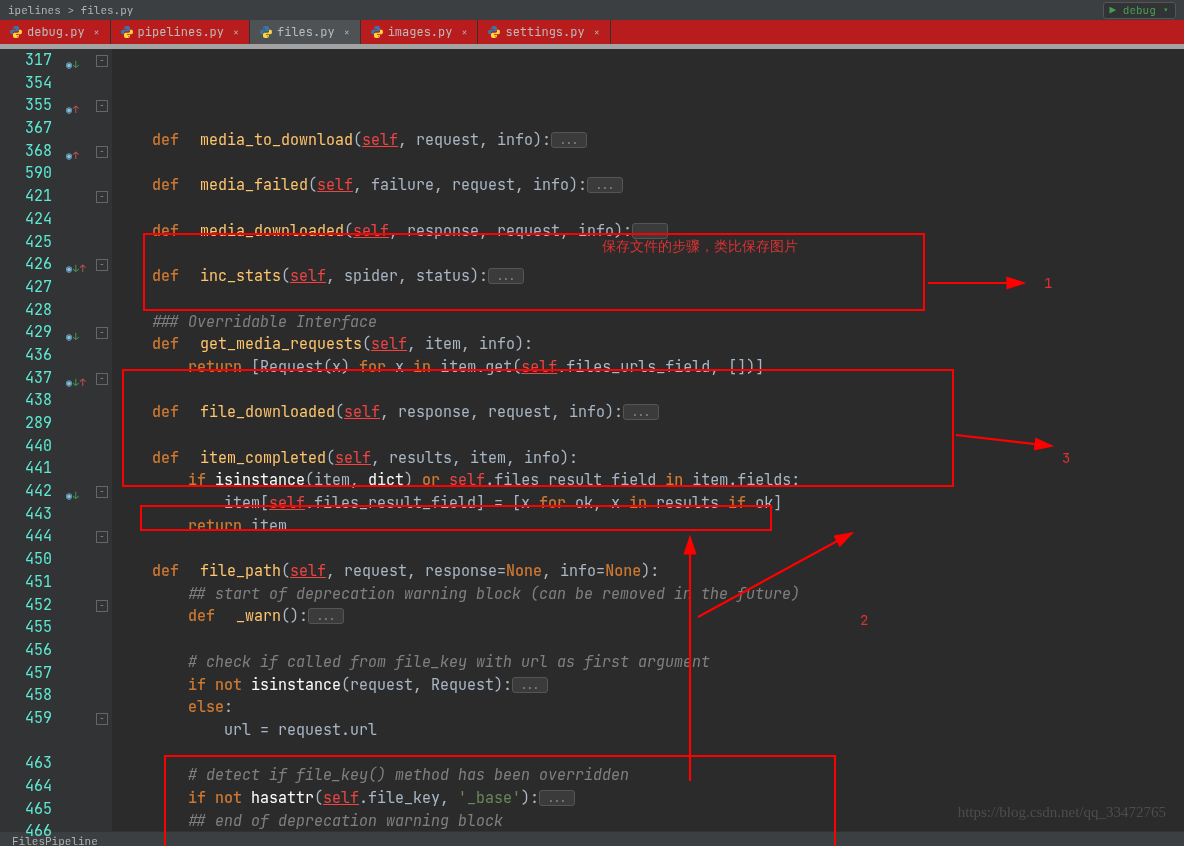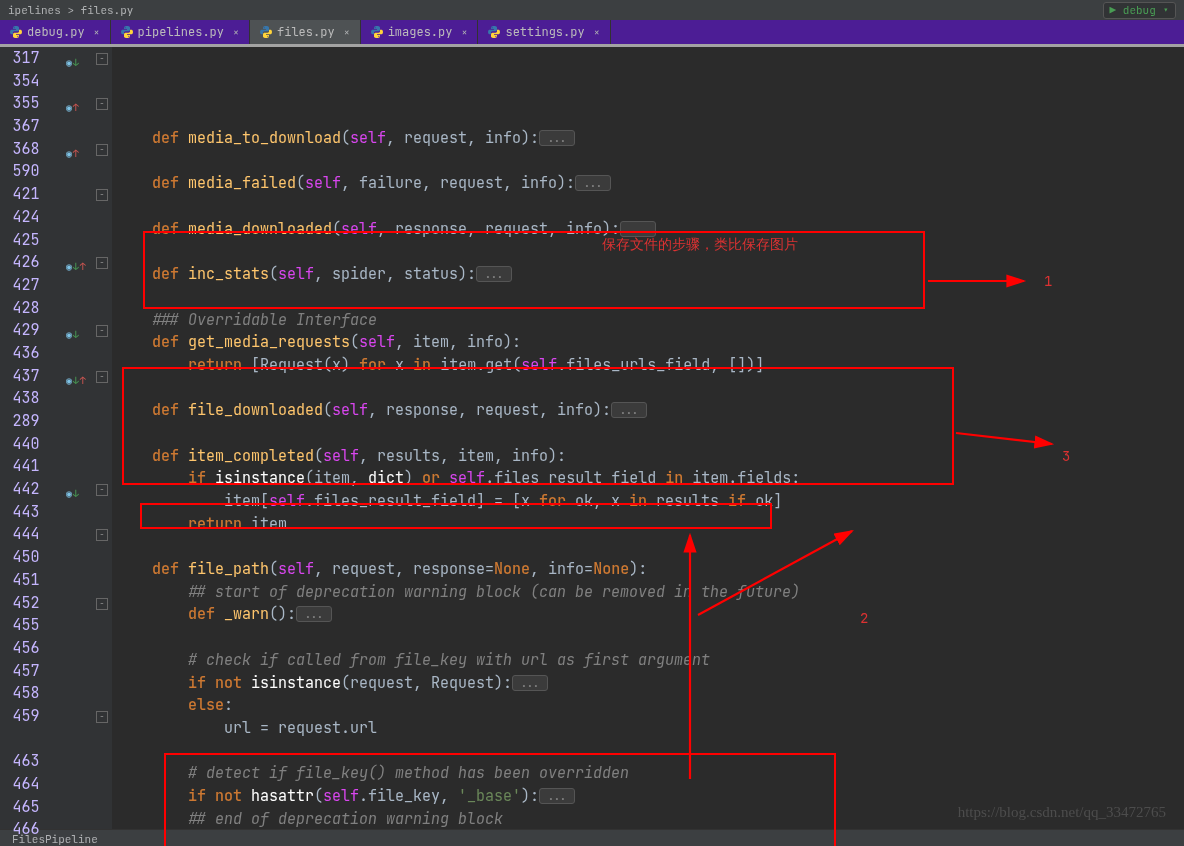--- a/index.html
+++ b/index.html
@@ -25,23 +25,23 @@
   }
   .debug-badge {
     color: #499C54;
     border: 1px solid #555;
     padding: 0 6px 1px;
     border-radius: 3px;
     background: #313335;
   }
   .tabs {
     display: flex;
-    background: #4c1d95;
+    background: #b91c1c;
     height: 24px;
-    border-bottom: 3px solid #a3a3a3;
+    border-bottom: 5px solid #a3a3a3;
   }
   .tab {
     display: flex;
     align-items: center;
     padding: 2px 10px;
     font-size: 12px;
     color: #BBBBBB;
     border-right: 1px solid #323232;
     gap: 5px;
     cursor: pointer;
@@ -52,42 +52,42 @@
     display: inline-block;
   }
   .close-x { color: #AFB1B3; font-size: 10px; margin-left: 4px;}
   .editor {
     display: flex;
     height: calc(100% - 64px);
     position: relative;
   }
   .gutter {
     width: 52px;
-    text-align: center;
+    text-align: right;
     padding-right: 10px;
-    color: #c4b5fd;
+    color: #5eead4;
     background: #313335;
     user-select: none;
   }
   .markers {
     width: 50px;
     background: #313335;
     position: relative;
   }
   .line { height: 22.7px; line-height: 22.7px; }
   .code {
     flex: 1;
     background: #2B2B2B;
     white-space: pre;
     position: relative;
   }
   .code .line { padding-left: 4px; }
   .kw { color: #CC7832; font-weight: 500; }
-  .def { color: #FFC66D; }
-  .self { color: #d946ef; }
+  .def { color: #FFC66D; margin-left: 12px; }
+  .self { color: #ef4444; text-decoration: underline; }
   .str { color: #6A8759; }
   .comment { color: #808080; font-style: italic; }
   .builtin { color: #ffffff; }
   .cls { color: #A9B7C6; }
   .fold {
     display: inline-block;
     background: #3B3B3B;
     color: #808080;
     border: 1px solid #555;
     border-radius: 3px;

